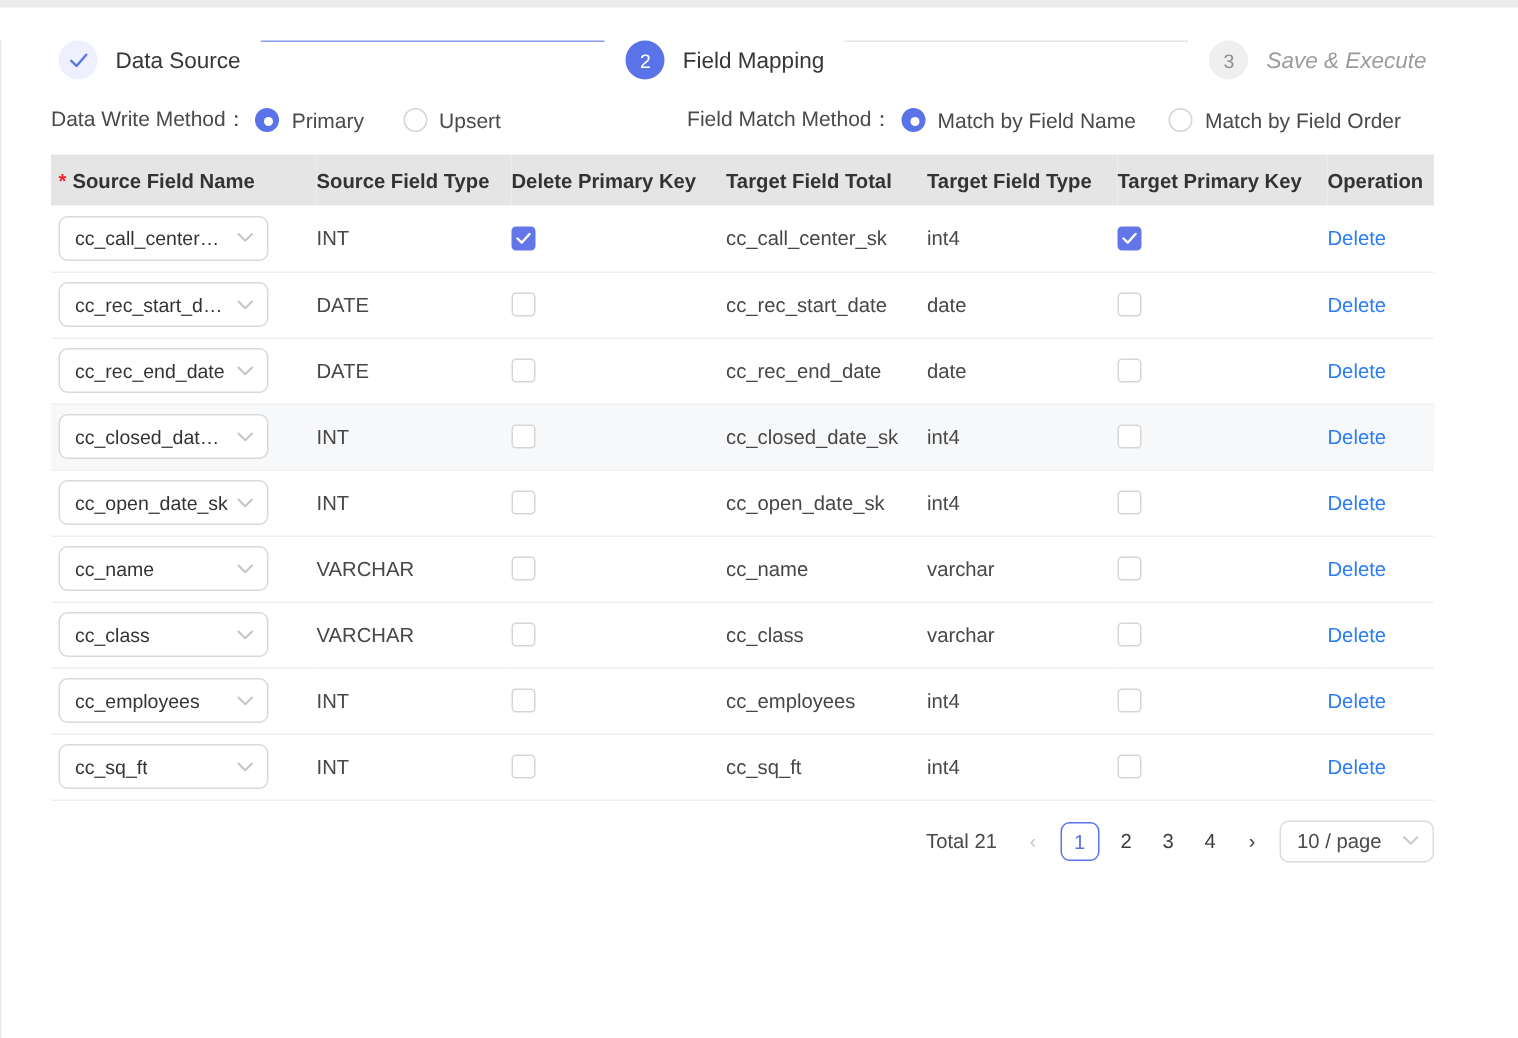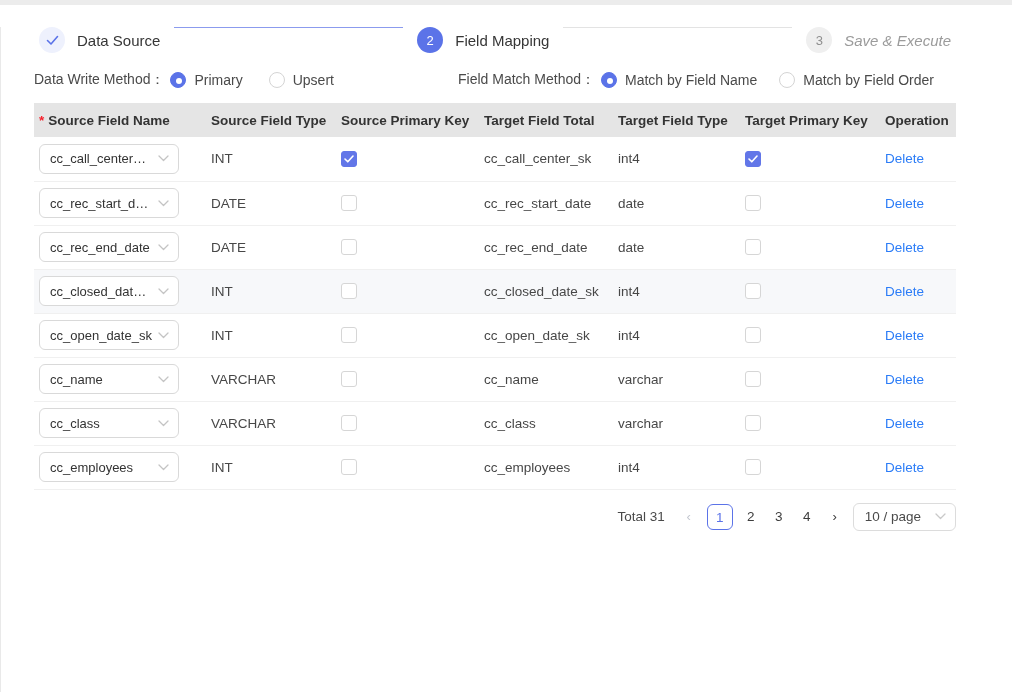--- a/index.html
+++ b/index.html
@@ -148,21 +148,21 @@
           <col style="width:143px">
         <col style="width:134px">
           <col style="width:127px">
           <col style="width:140px">
         <col style="width:71px">
       </colgroup>
       <thead>
         <tr>
           <th class="cell-pad"><span class="req">*</span><span>Source Field Name</span></th>
           <th>Source Field Type</th>
-          <th>Source Primary Key</th>
+          <th>Delete Primary Key</th>
           <th>Target Field Total</th>
           <th>Target Field Type</th>
           <th>Target Primary Key</th>
           <th>Operation</th>
         </tr>
       </thead>
       <tbody>
 
           <tr>
             <td class="cell-pad">
@@ -378,25 +378,51 @@
             <td>cc_employees</td>
             <td>int4</td>
             <td>
               <span class="checkbox">
                 
               </span>
             </td>
             <td><span class="link">Delete</span></td>
           </tr>
 
+          <tr>
+            <td class="cell-pad">
+              <div class="select">
+                <span class="val">cc_sq_ft</span>
+                <span class="chev">
+                  <svg width="11" height="7" viewBox="0 0 11 7" fill="none">
+                    <polyline points="1,1 5.5,5.5 10,1" stroke="#c4c4c4" stroke-width="1.3" fill="none" stroke-linecap="round" stroke-linejoin="round"></polyline>
+                  </svg>
+                </span>
+              </div>
+            </td>
+            <td>INT</td>
+            <td>
+              <span class="checkbox">
+                
+              </span>
+            </td>
+            <td>cc_sq_ft</td>
+            <td>int4</td>
+            <td>
+              <span class="checkbox">
+                
+              </span>
+            </td>
+            <td><span class="link">Delete</span></td>
+          </tr>
         </tbody>
     </table>
 
     <div class="pagination">
-      <span class="pg-total">Total 31</span>
+      <span class="pg-total">Total 21</span>
       <span class="pg-arrow disabled">‹</span>
       <span style="display:flex;align-items:center;gap:8px;">
 
           <span class="pg-num active">1</span>
 
           <span class="pg-num">2</span>
 
           <span class="pg-num">3</span>
 
           <span class="pg-num">4</span>

